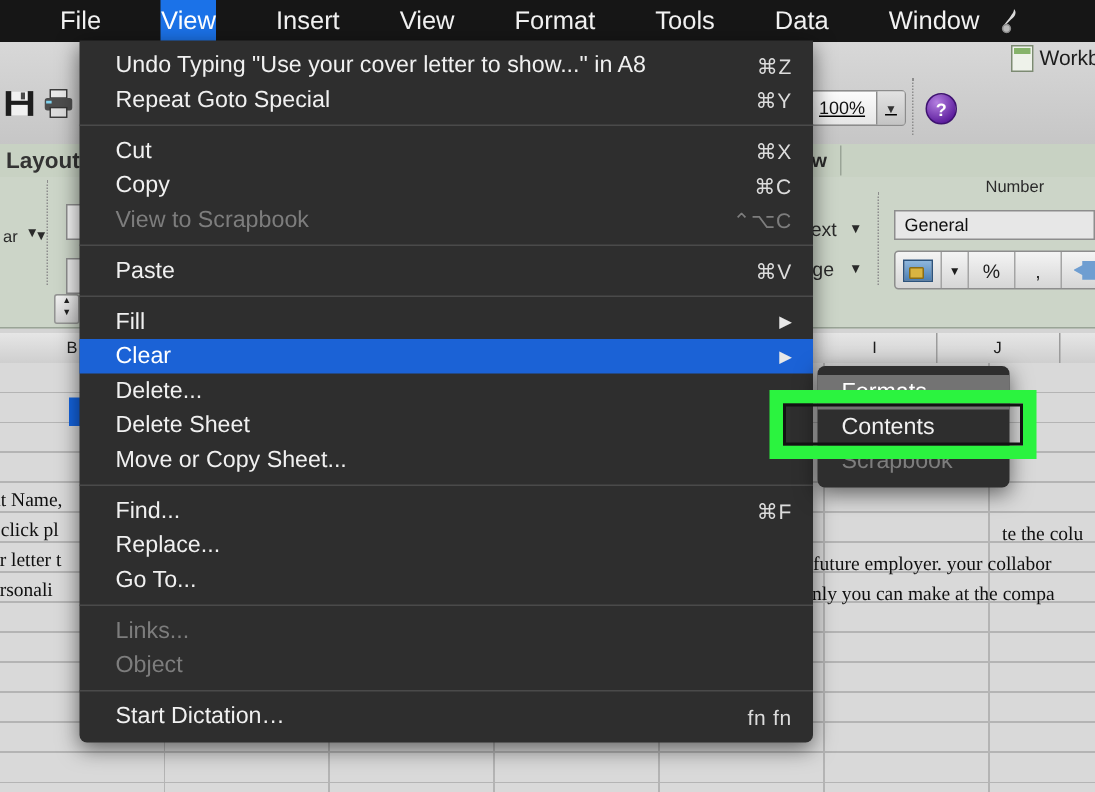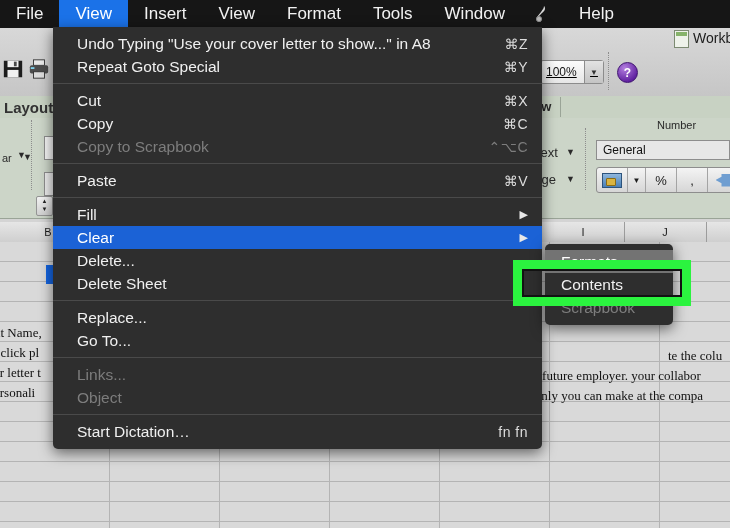--- a/index.html
+++ b/index.html
@@ -228,24 +228,25 @@
     width: 730px; height: 28px;
     background: #161616;
     display: flex;
     align-items: center;
     z-index: 40;
   }
   .menubar .mi {
     height: 28px;
     display: flex;
     align-items: center;
-    padding: 0 16px;
+    padding: 0 0;
     font-size: 17px;
     color: #f2f2f2;
     white-space: nowrap;
+    margin-left: 40px;
   }
   .menubar .mi.active {
     background: #1b72e8;
     color: #ffffff;
   }
   .script-icon {
     height: 28px;
     display: flex; align-items: center; padding: 0 12px;
   }
 
@@ -419,20 +420,21 @@
     <div class="sheet-text" style="left:528px;top:388px;">t only you can make at the compa</div>
   </div>
 
   <div class="menubar">
     <div class="mi">File</div>
     <div class="mi active">View</div>
     <div class="mi">Insert</div>
     <div class="mi">View</div>
     <div class="mi">Format</div>
     <div class="mi">Tools</div>
+    <div class="mi">Data</div>
     <div class="mi">Window</div>
     <div class="script-icon">
       <svg width="18" height="20" viewBox="0 0 18 20">
         <path d="M11 2 C13 4, 12 7, 9 9 L6 12 C4 14, 5 17, 8 18 C5 18, 3 16, 4 13 L8 8 C10 5, 11 4, 11 2 Z" fill="#d8d8d8"></path>
         <circle cx="6" cy="15" r="2.6" fill="#b9b9b9" stroke="#8a8a8a"></circle>
       </svg>
     </div>
     <div class="mi">Help</div>
   </div>
 
@@ -450,21 +452,21 @@
 
     <div class="row">
       <span class="label">Cut</span>
       <span class="short">⌘X</span>
     </div>
     <div class="row">
       <span class="label">Copy</span>
       <span class="short">⌘C</span>
     </div>
     <div class="row disabled">
-      <span class="label">Copy to Scrapbook</span>
+      <span class="label">View to Scrapbook</span>
       <span class="short">⌃⌥C</span>
     </div>
     <div class="sep"></div>
 
     <div class="row">
       <span class="label">Paste</span>
       <span class="short">⌘V</span>
     </div>
     <div class="sep"></div>
 
@@ -475,22 +477,29 @@
     <div class="row selected">
       <span class="label">Clear</span>
       <span class="arrow">▶</span>
     </div>
     <div class="row">
       <span class="label">Delete...</span>
     </div>
     <div class="row">
       <span class="label">Delete Sheet</span>
     </div>
+    <div class="row">
+      <span class="label">Move or Copy Sheet...</span>
+    </div>
     <div class="sep"></div>
 
+    <div class="row">
+      <span class="label">Find...</span>
+      <span class="short">⌘F</span>
+    </div>
     <div class="row">
       <span class="label">Replace...</span>
     </div>
     <div class="row">
       <span class="label">Go To...</span>
     </div>
     <div class="sep"></div>
 
     <div class="row disabled">
       <span class="label">Links...</span>

